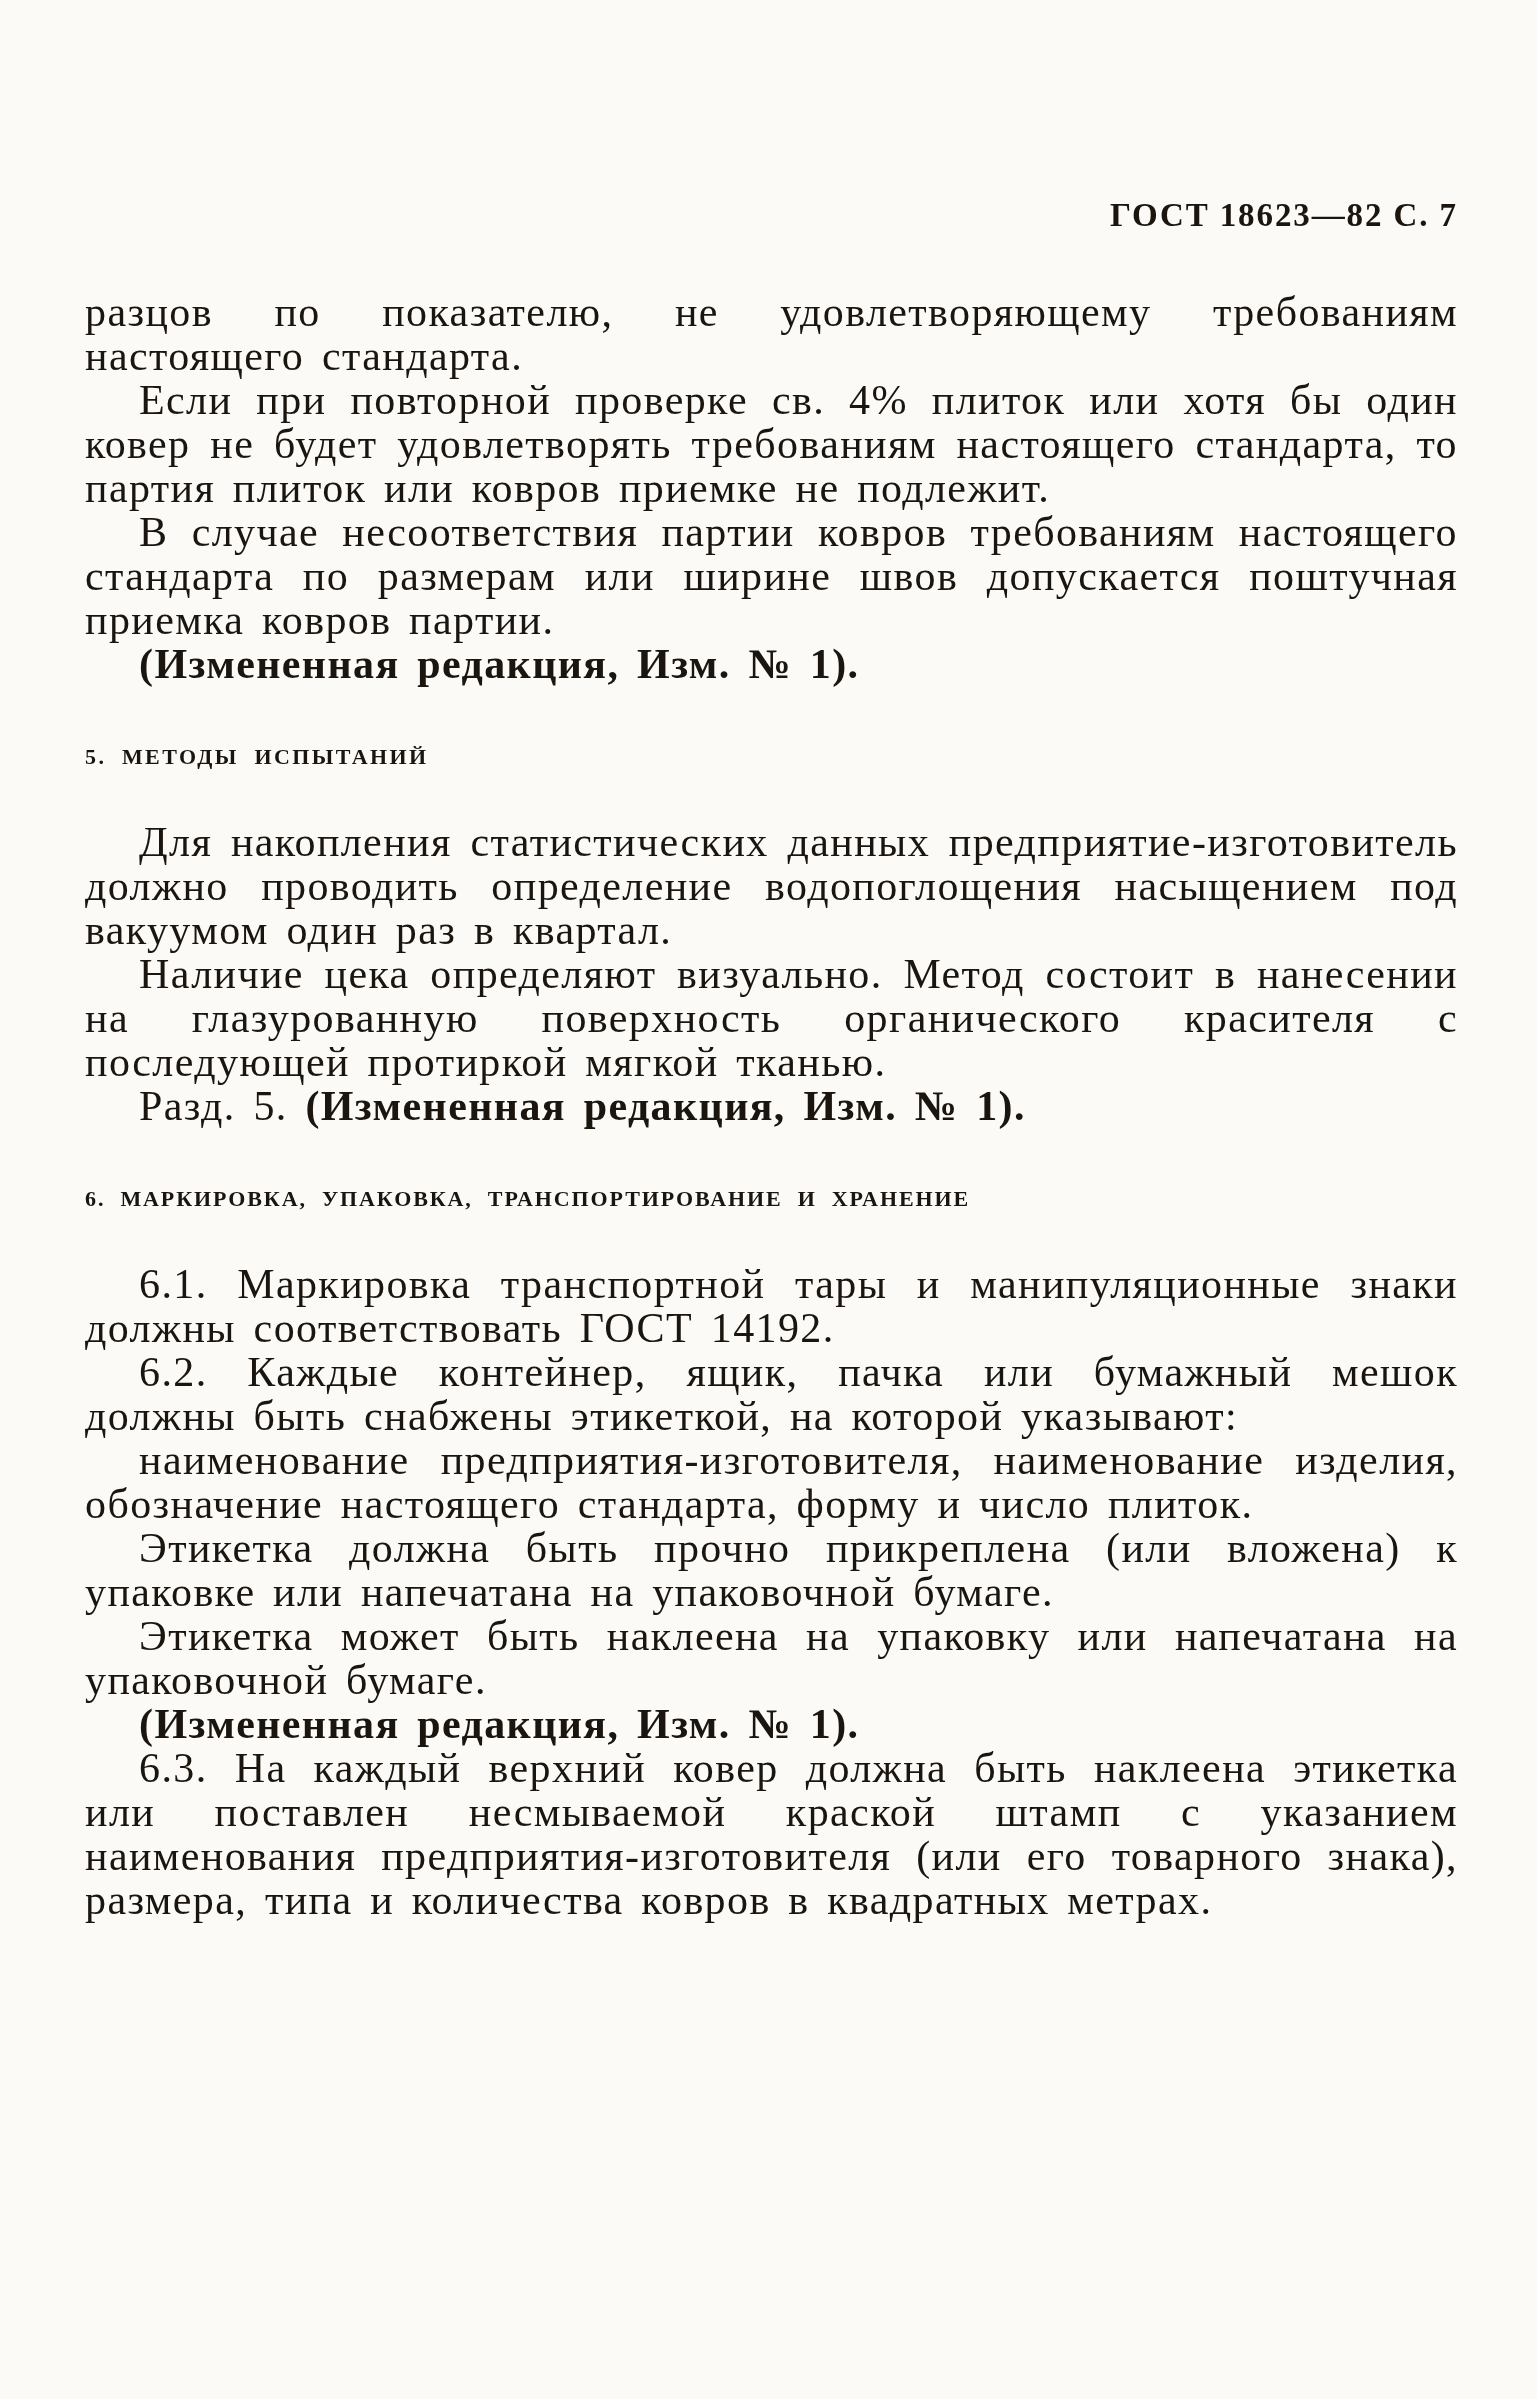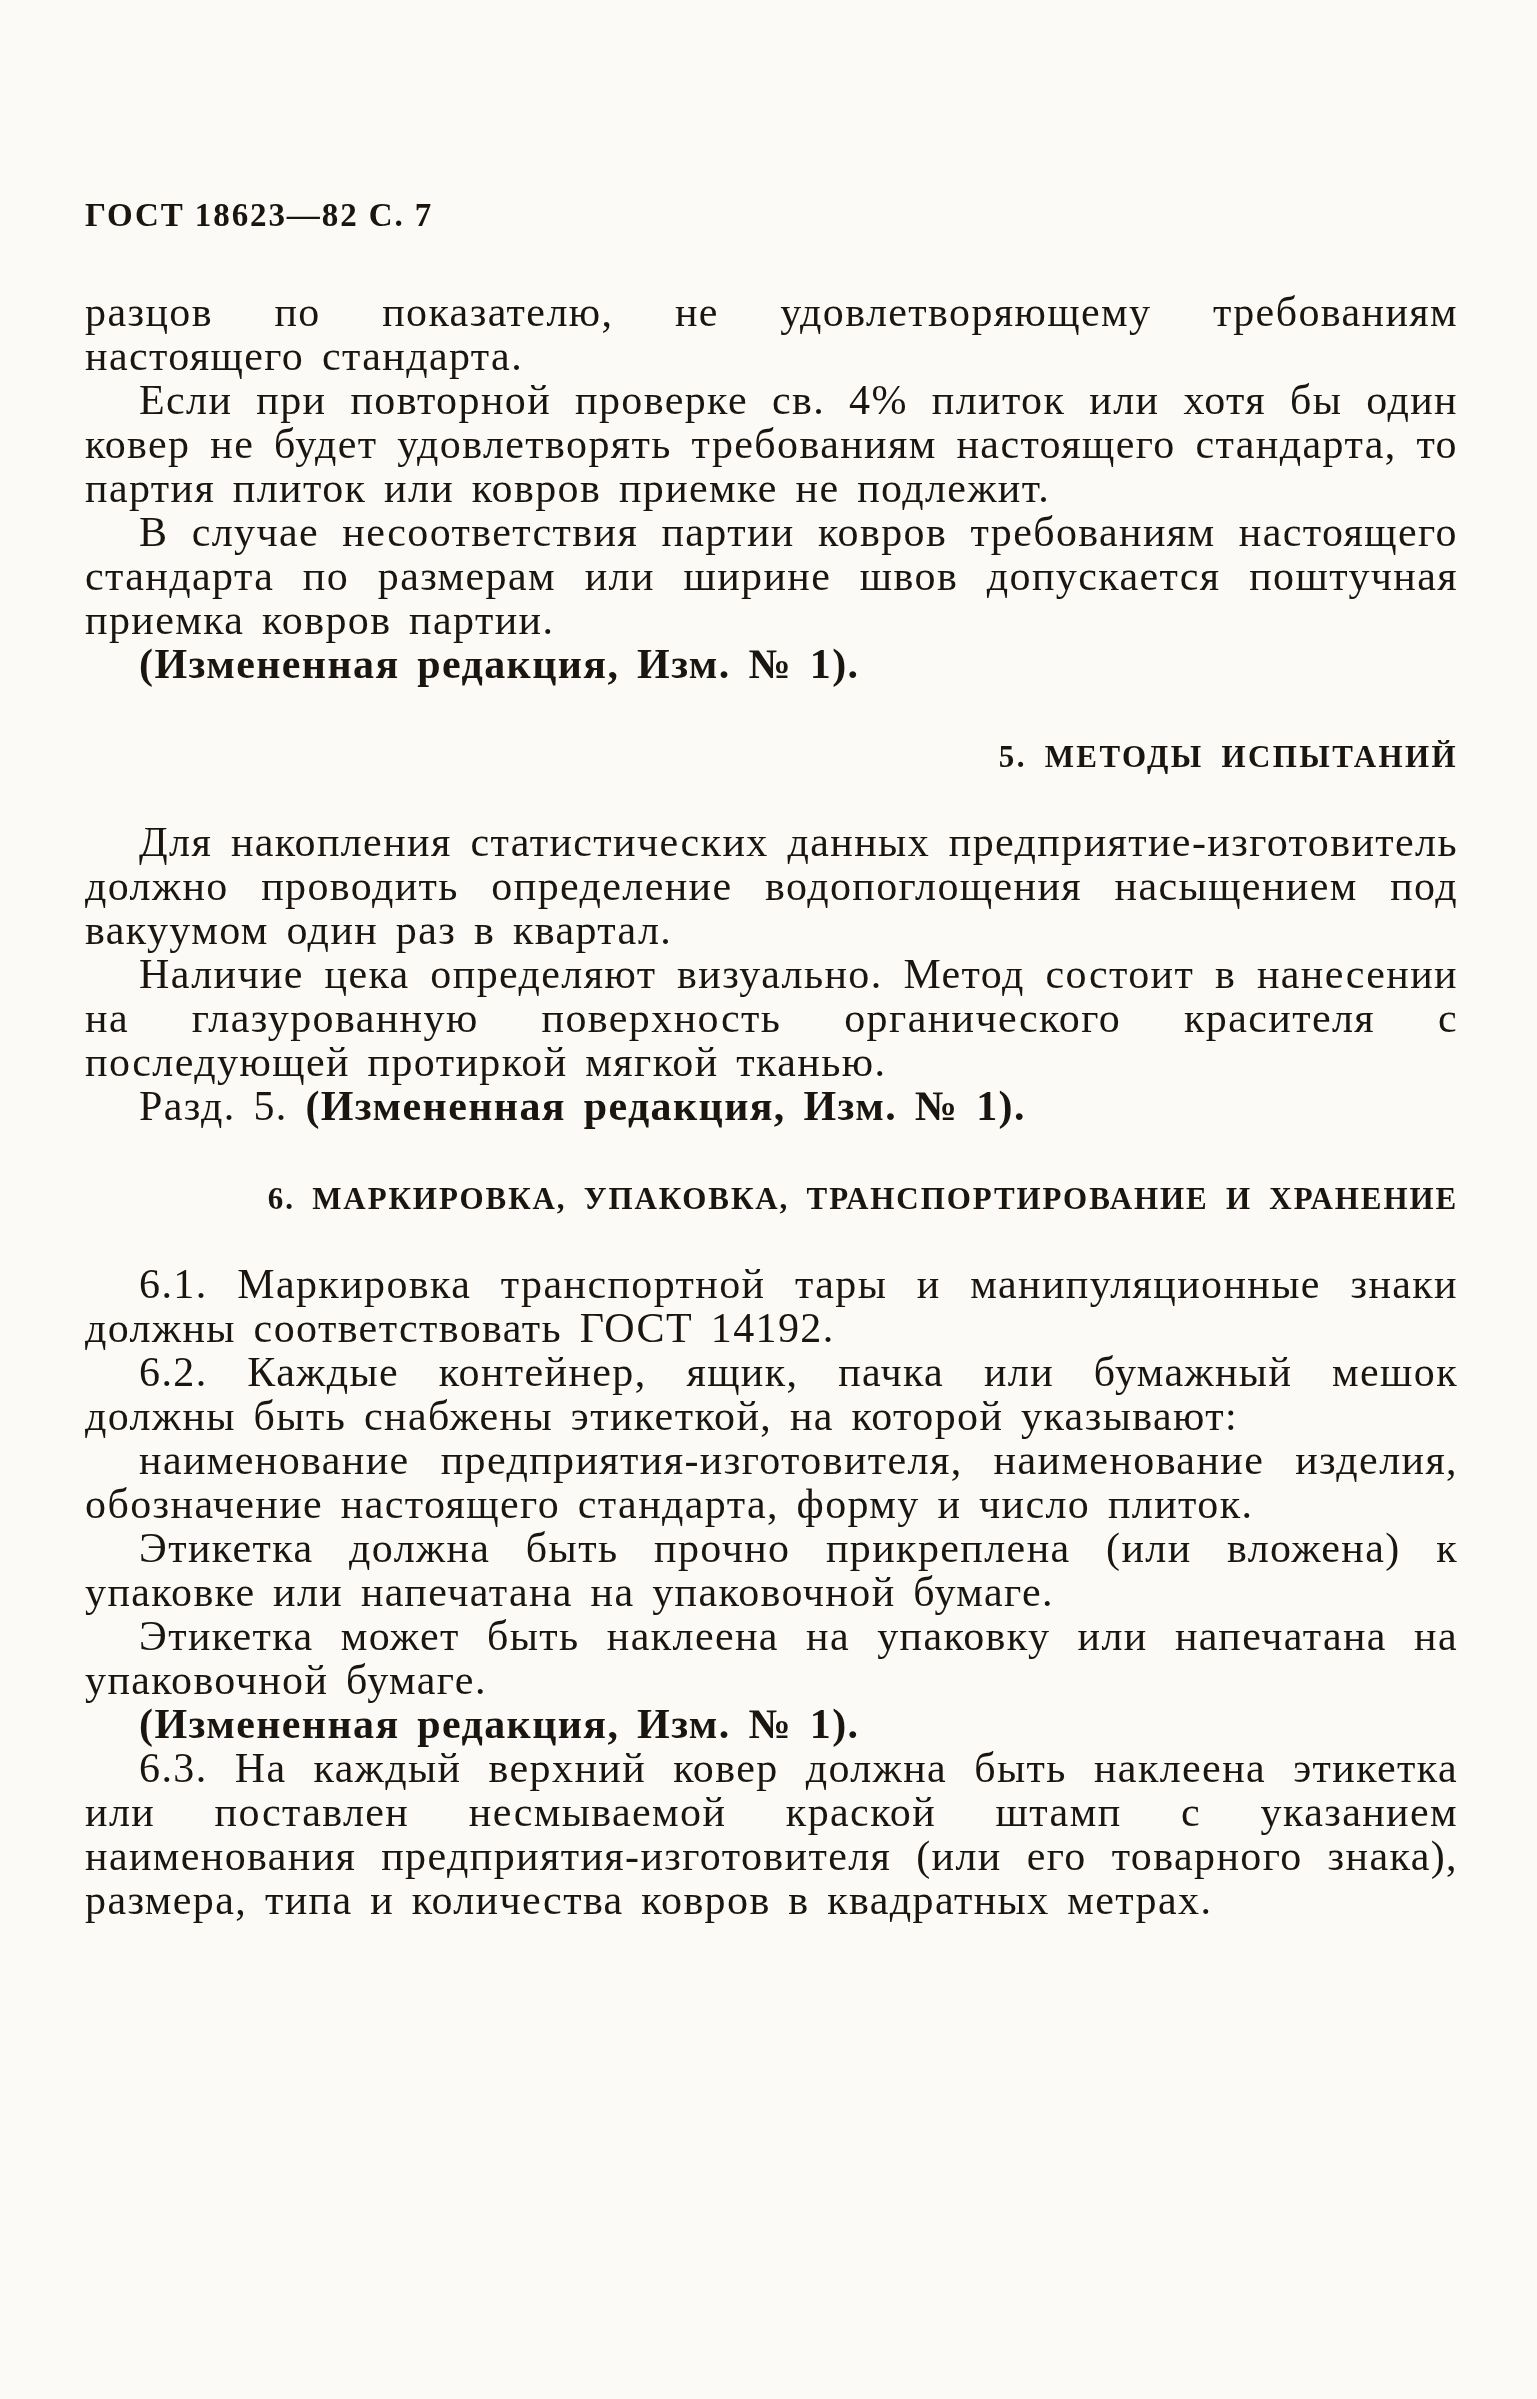--- a/index.html
+++ b/index.html
@@ -13,20 +13,21 @@
     height: 2400px;
     margin: 0 auto;
     background: #fbfaf6;
     box-sizing: border-box;
     padding: 197px 79px 0 85px;
     font-family: "Liberation Serif", "DejaVu Serif", serif;
     color: #1b150f;
     overflow: hidden;
   }
   .page-header {
+    text-align: right;
     font-weight: bold;
     font-size: 33px;
     letter-spacing: 1.9px;
     margin: 0 0 56px 0;
   }
   .body-text p {
     margin: 0;
     font-size: 42px;
     line-height: 44px;
     letter-spacing: 1.4px;
@@ -35,24 +36,24 @@
     text-indent: 54px;
   }
   .body-text p.noindent {
     text-indent: 0;
   }
   .body-text p.bold,
   .body-text .bold-run {
     font-weight: bold;
   }
   h2.section {
-    font-size: 31px;
+    font-size: 22px;
     line-height: 42px;
     font-weight: bold;
-    text-align: right;
+    text-align: left;
     letter-spacing: 2.4px;
     word-spacing: 7.7px;
     margin: 50px 0 42px 0;
   }
   h2.section.wide {
     letter-spacing: 1.9px;
   }
 </style>
 </head>
 <body>

